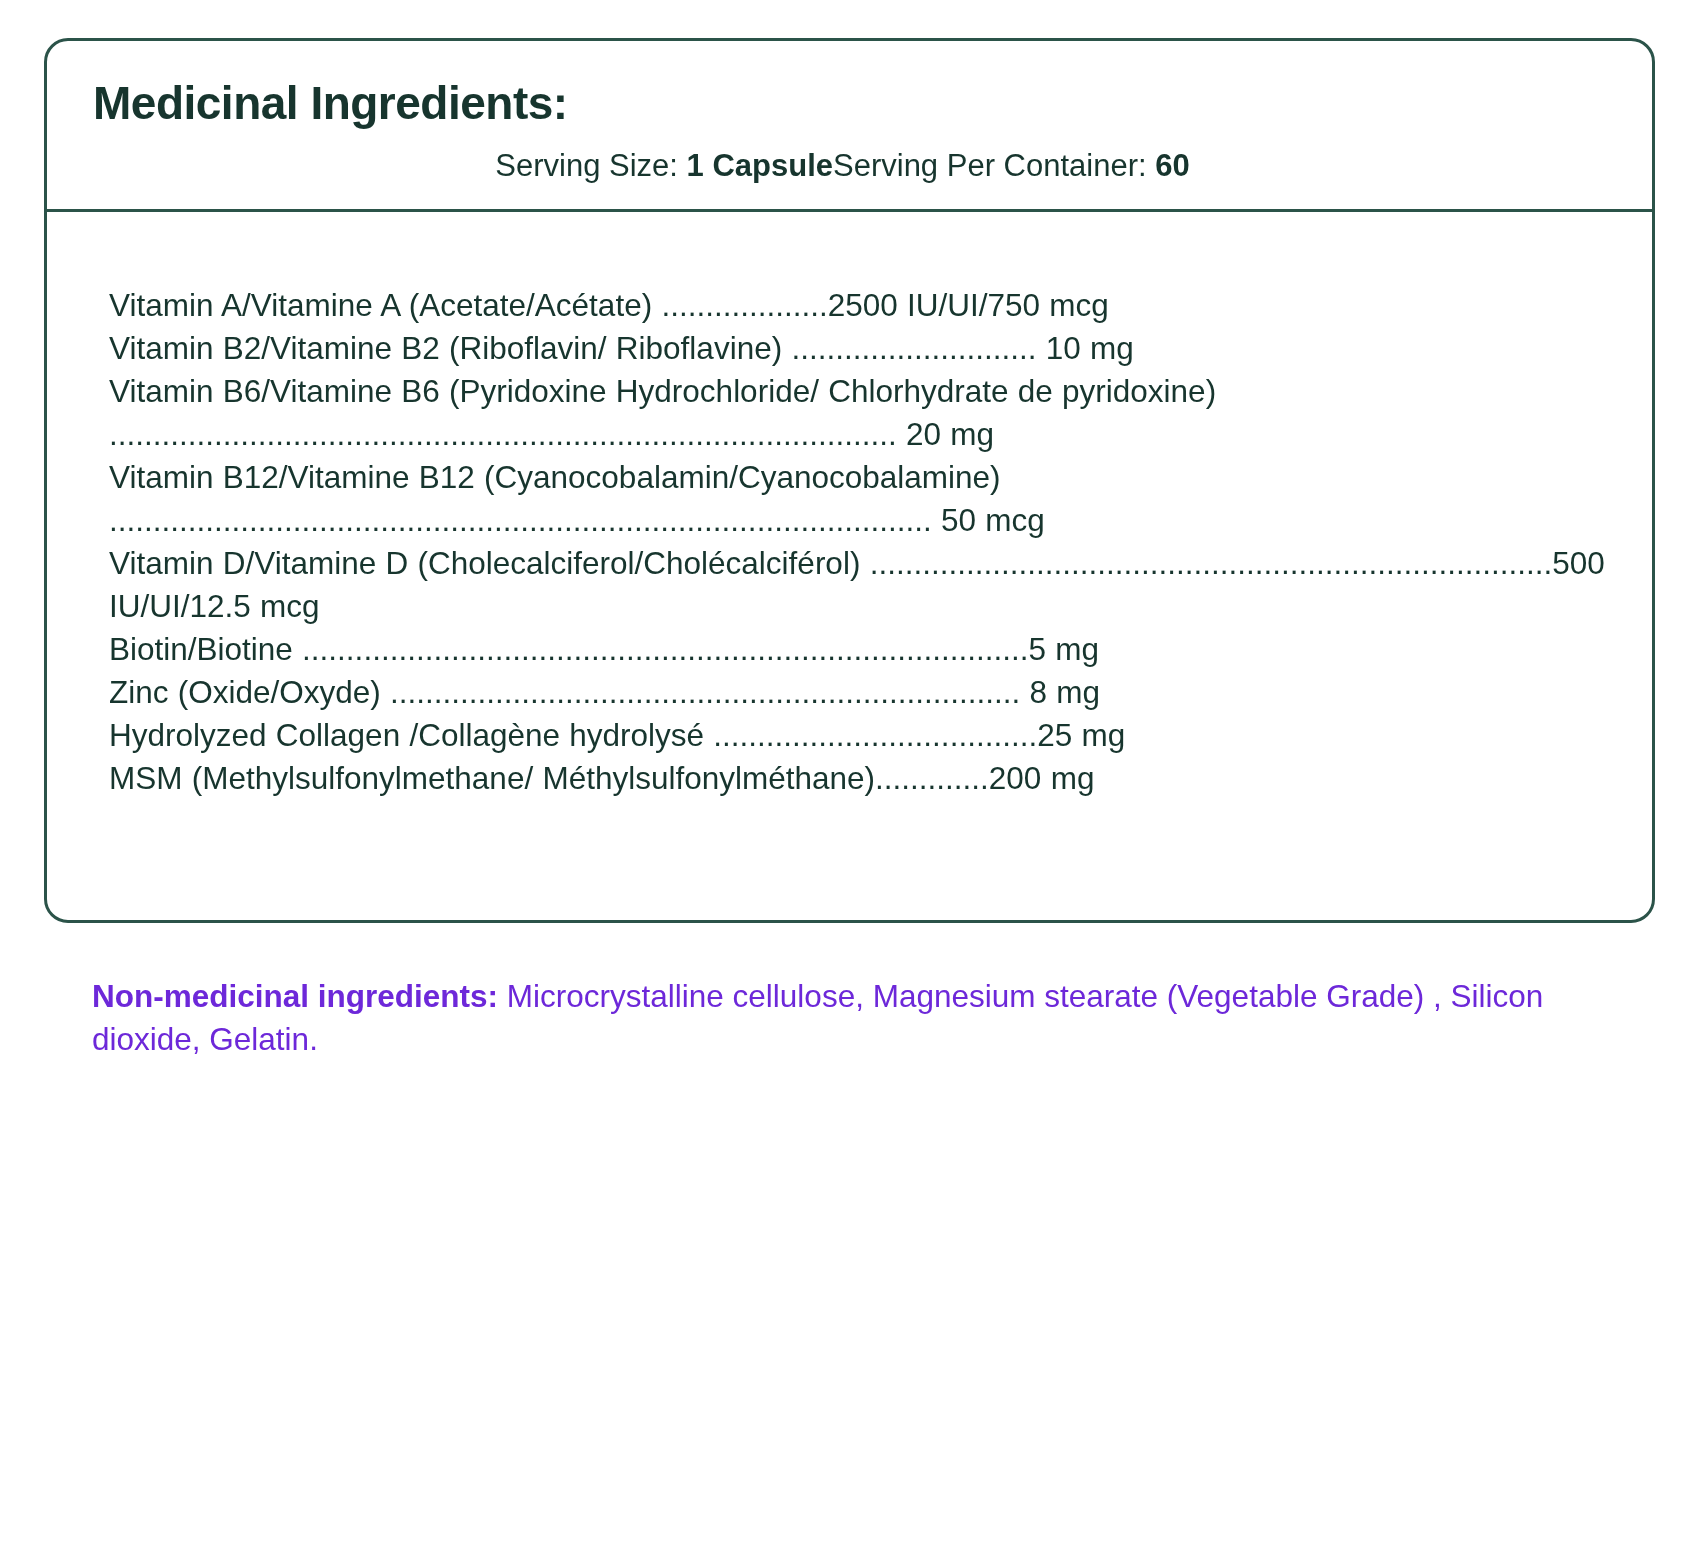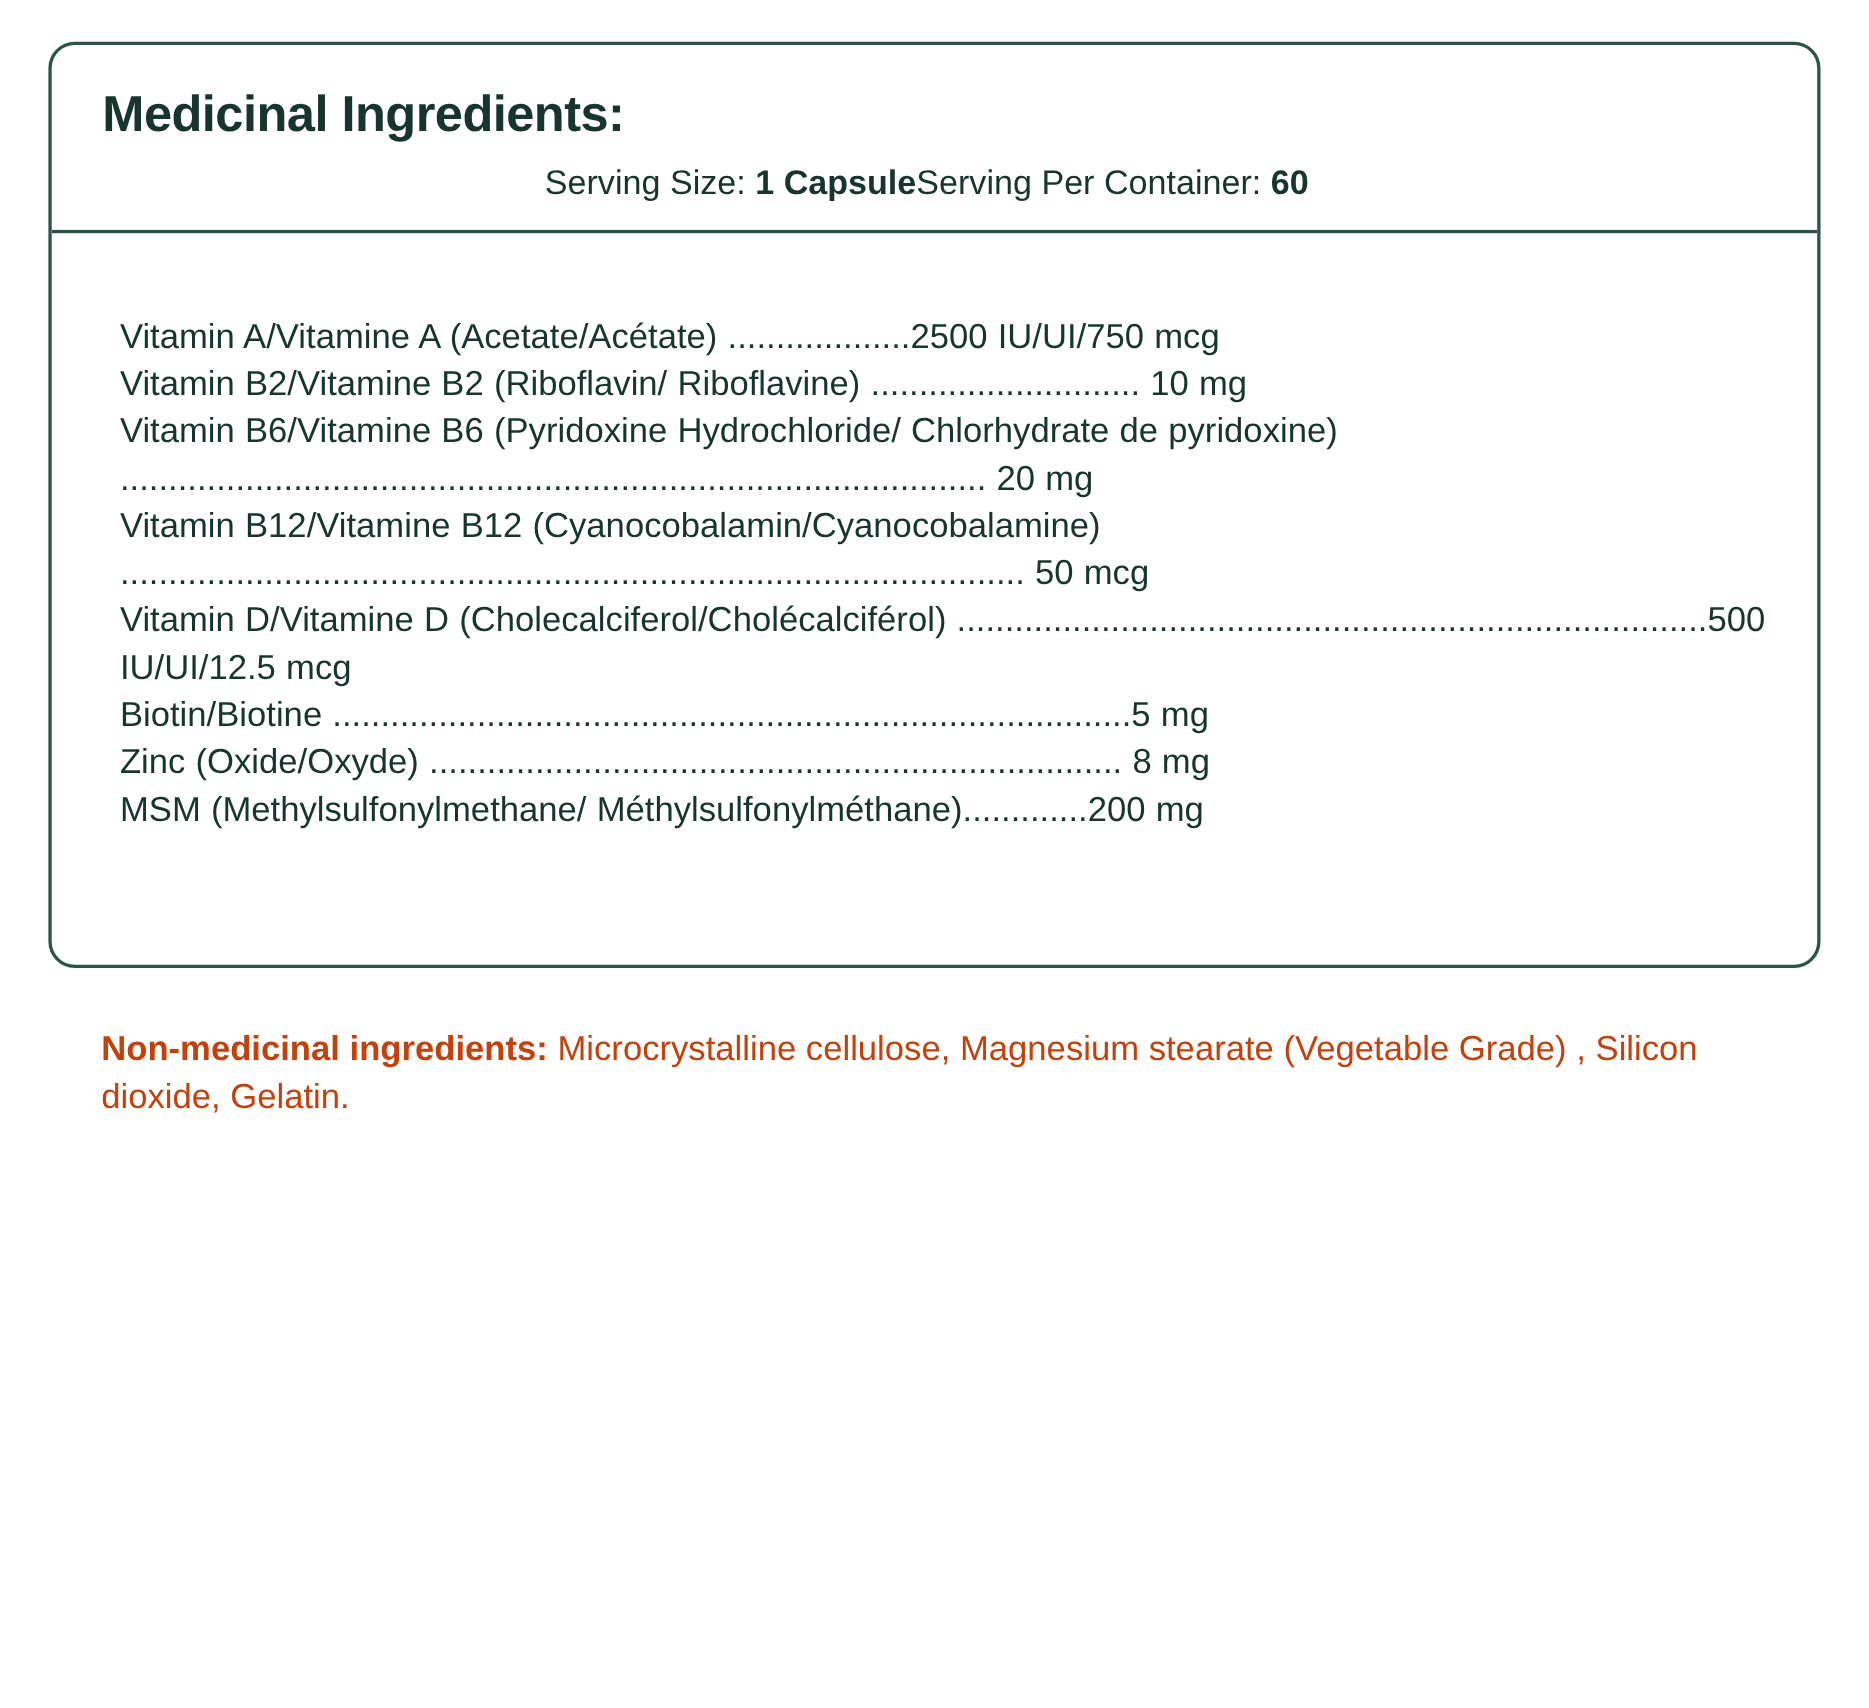--- a/index.html
+++ b/index.html
@@ -66,21 +66,21 @@
     line-height: 1.365;
     color: #17352e;
     word-spacing: 0.5px;
   }
 
   .non-med {
     margin-top: 52px;
     padding: 0 48px 0 48px;
     font-size: 31.5px;
     line-height: 1.35;
-    color: #c2410c;
+    color: #6d28d9;
   }
   .non-med b { font-weight: bold; }
 </style>
 </head>
 <body>
 
 <div class="page">
 
   <div class="panel">
 
@@ -101,20 +101,21 @@
     <div class="panel-divider"></div>
 
     <div class="ingredient-body">
       <div class="ing-line">Vitamin A/Vitamine A (Acetate/Acétate) ...................2500 IU/UI/750 mcg</div>
       <div class="ing-line">Vitamin B2/Vitamine B2 (Riboflavin/ Riboflavine) ............................ 10 mg</div>
       <div class="ing-line">Vitamin B6/Vitamine B6 (Pyridoxine Hydrochloride/ Chlorhydrate de pyridoxine) .......................................................................................... 20 mg</div>
       <div class="ing-line">Vitamin B12/Vitamine B12 (Cyanocobalamin/Cyanocobalamine) .............................................................................................. 50 mcg</div>
       <div class="ing-line">Vitamin D/Vitamine D (Cholecalciferol/Cholécalciférol) ..............................................................................500 IU/UI/12.5 mcg</div>
       <div class="ing-line">Biotin/Biotine ...................................................................................5 mg</div>
       <div class="ing-line">Zinc (Oxide/Oxyde) ........................................................................ 8 mg</div>
+      <div class="ing-line">Hydrolyzed Collagen /Collagène hydrolysé .....................................25 mg</div>
       <div class="ing-line">MSM (Methylsulfonylmethane/ Méthylsulfonylméthane).............200 mg</div>
     </div>
 
   </div>
 
   <div class="non-med">
     <b>Non-medicinal ingredients:</b><span> Microcrystalline cellulose, Magnesium stearate (Vegetable Grade) , Silicon dioxide, Gelatin.</span>
   </div>
 
 </div>

